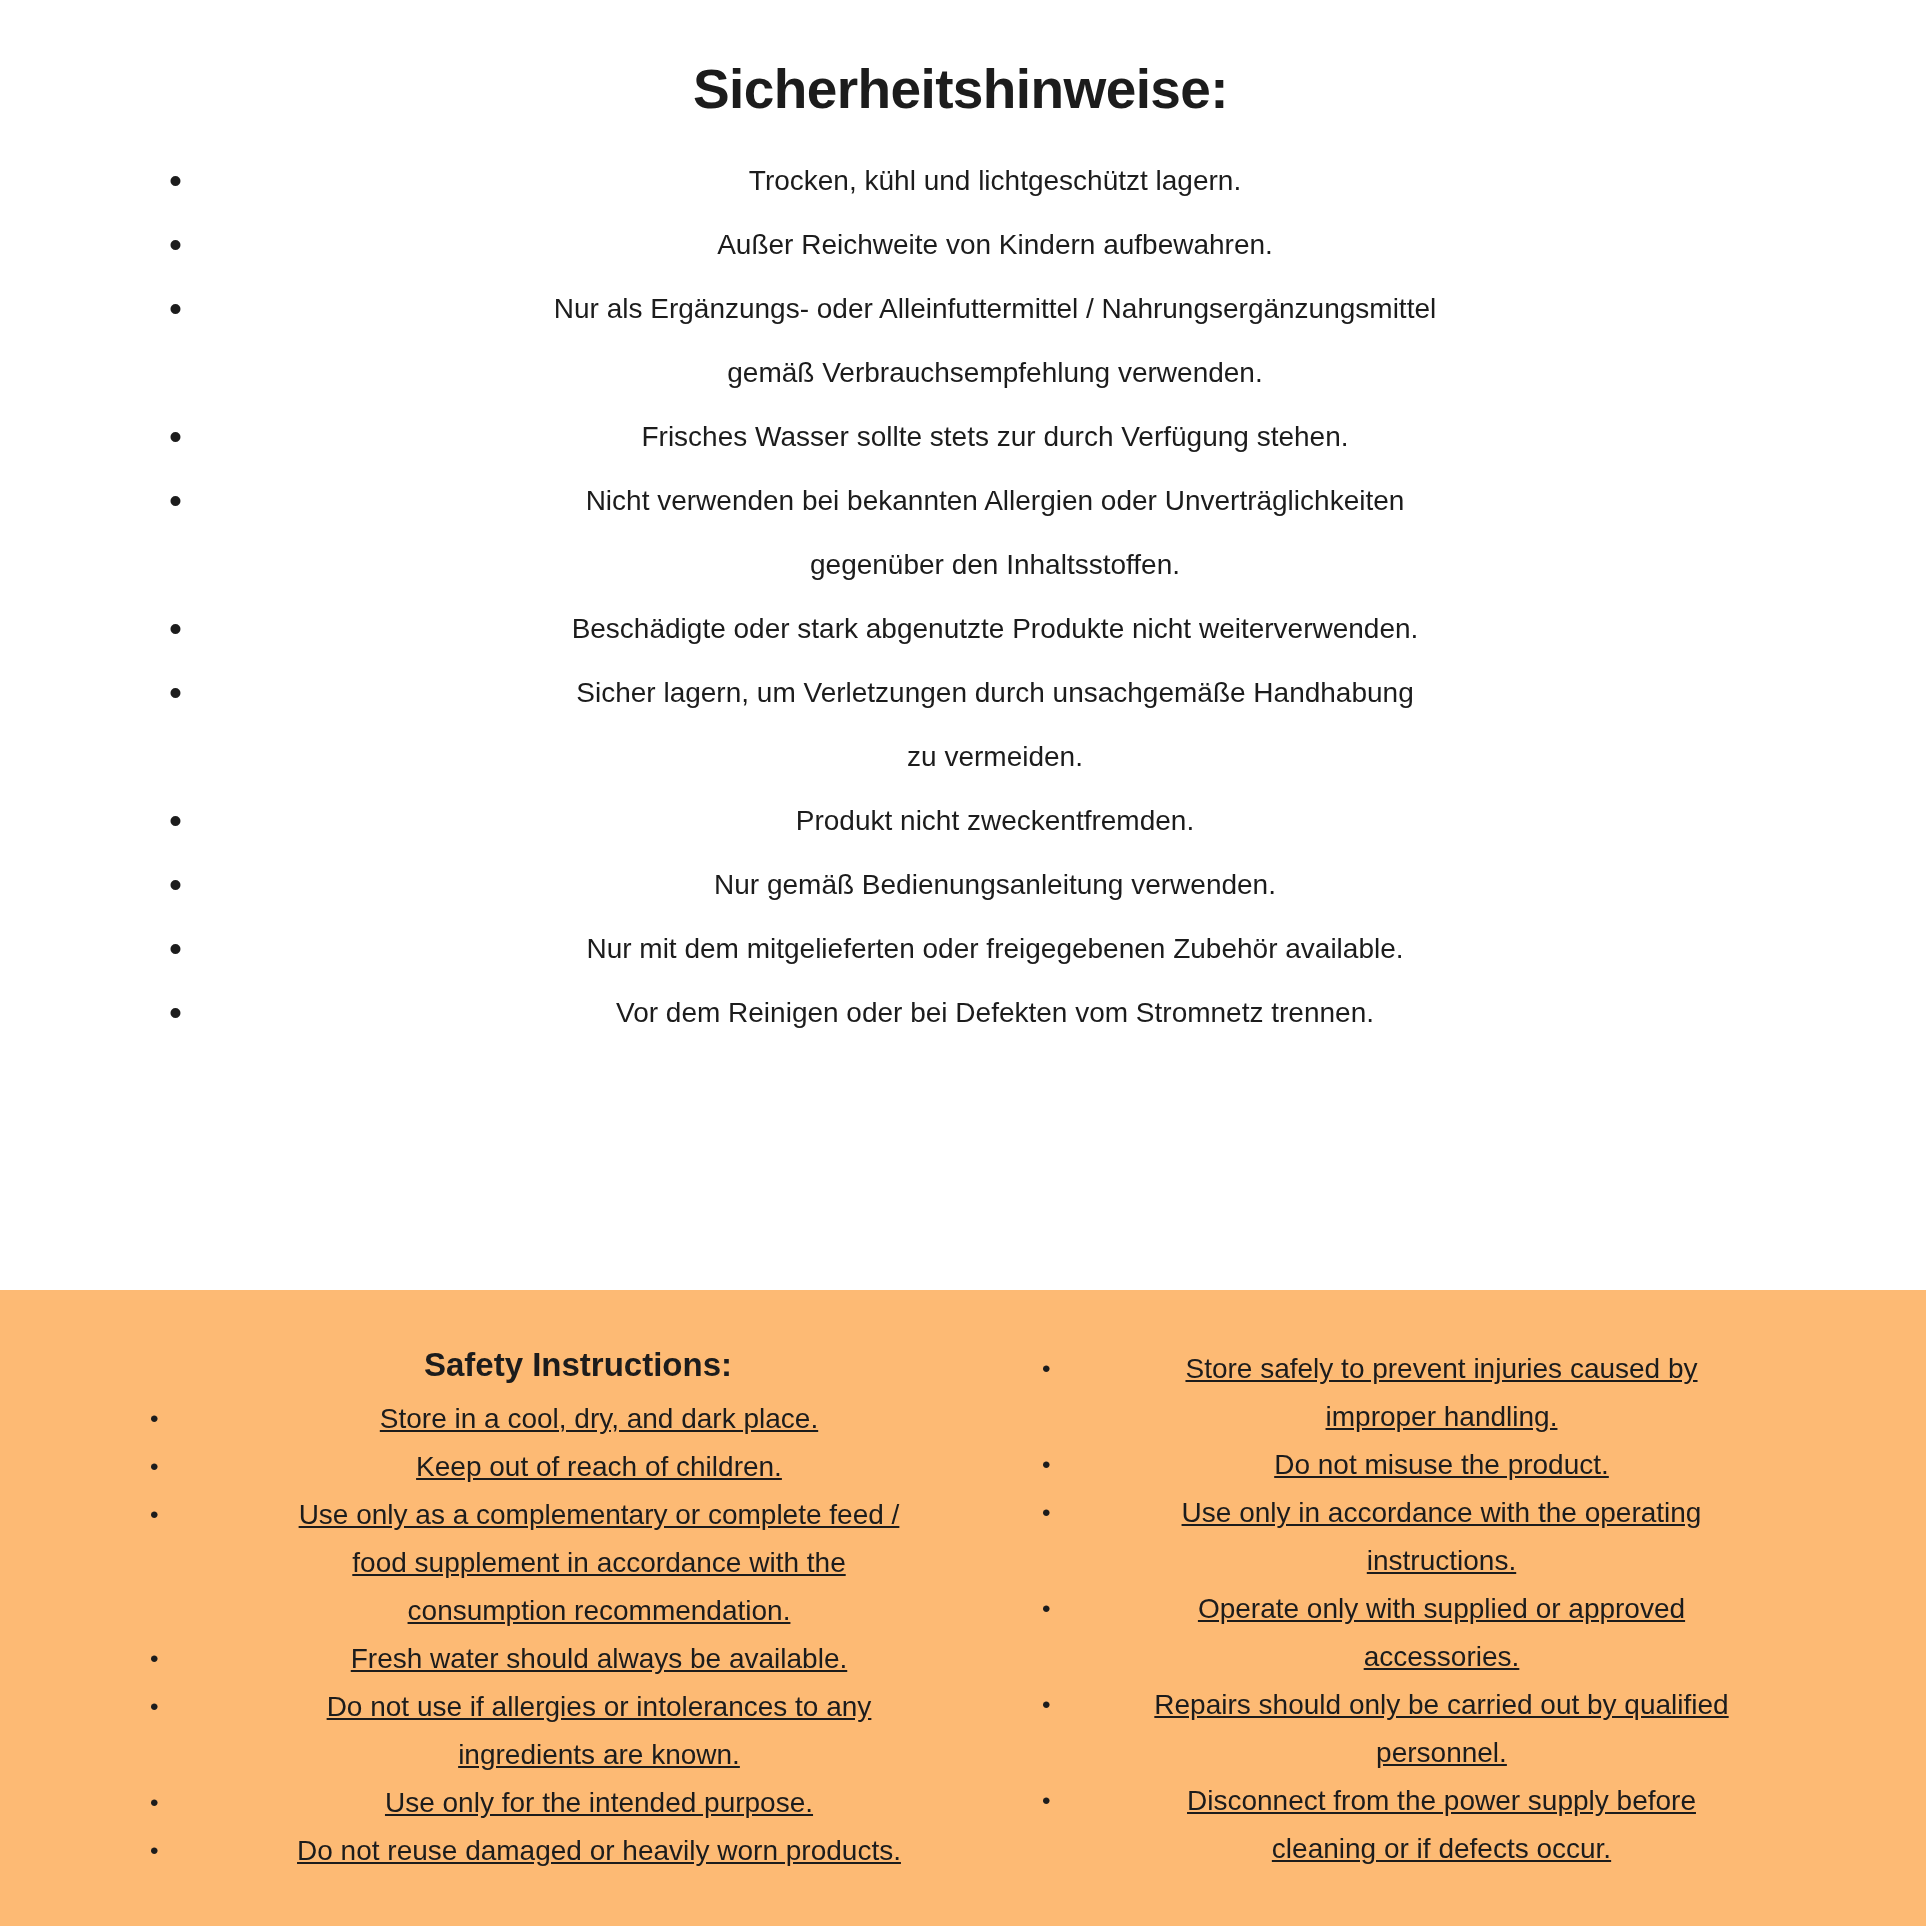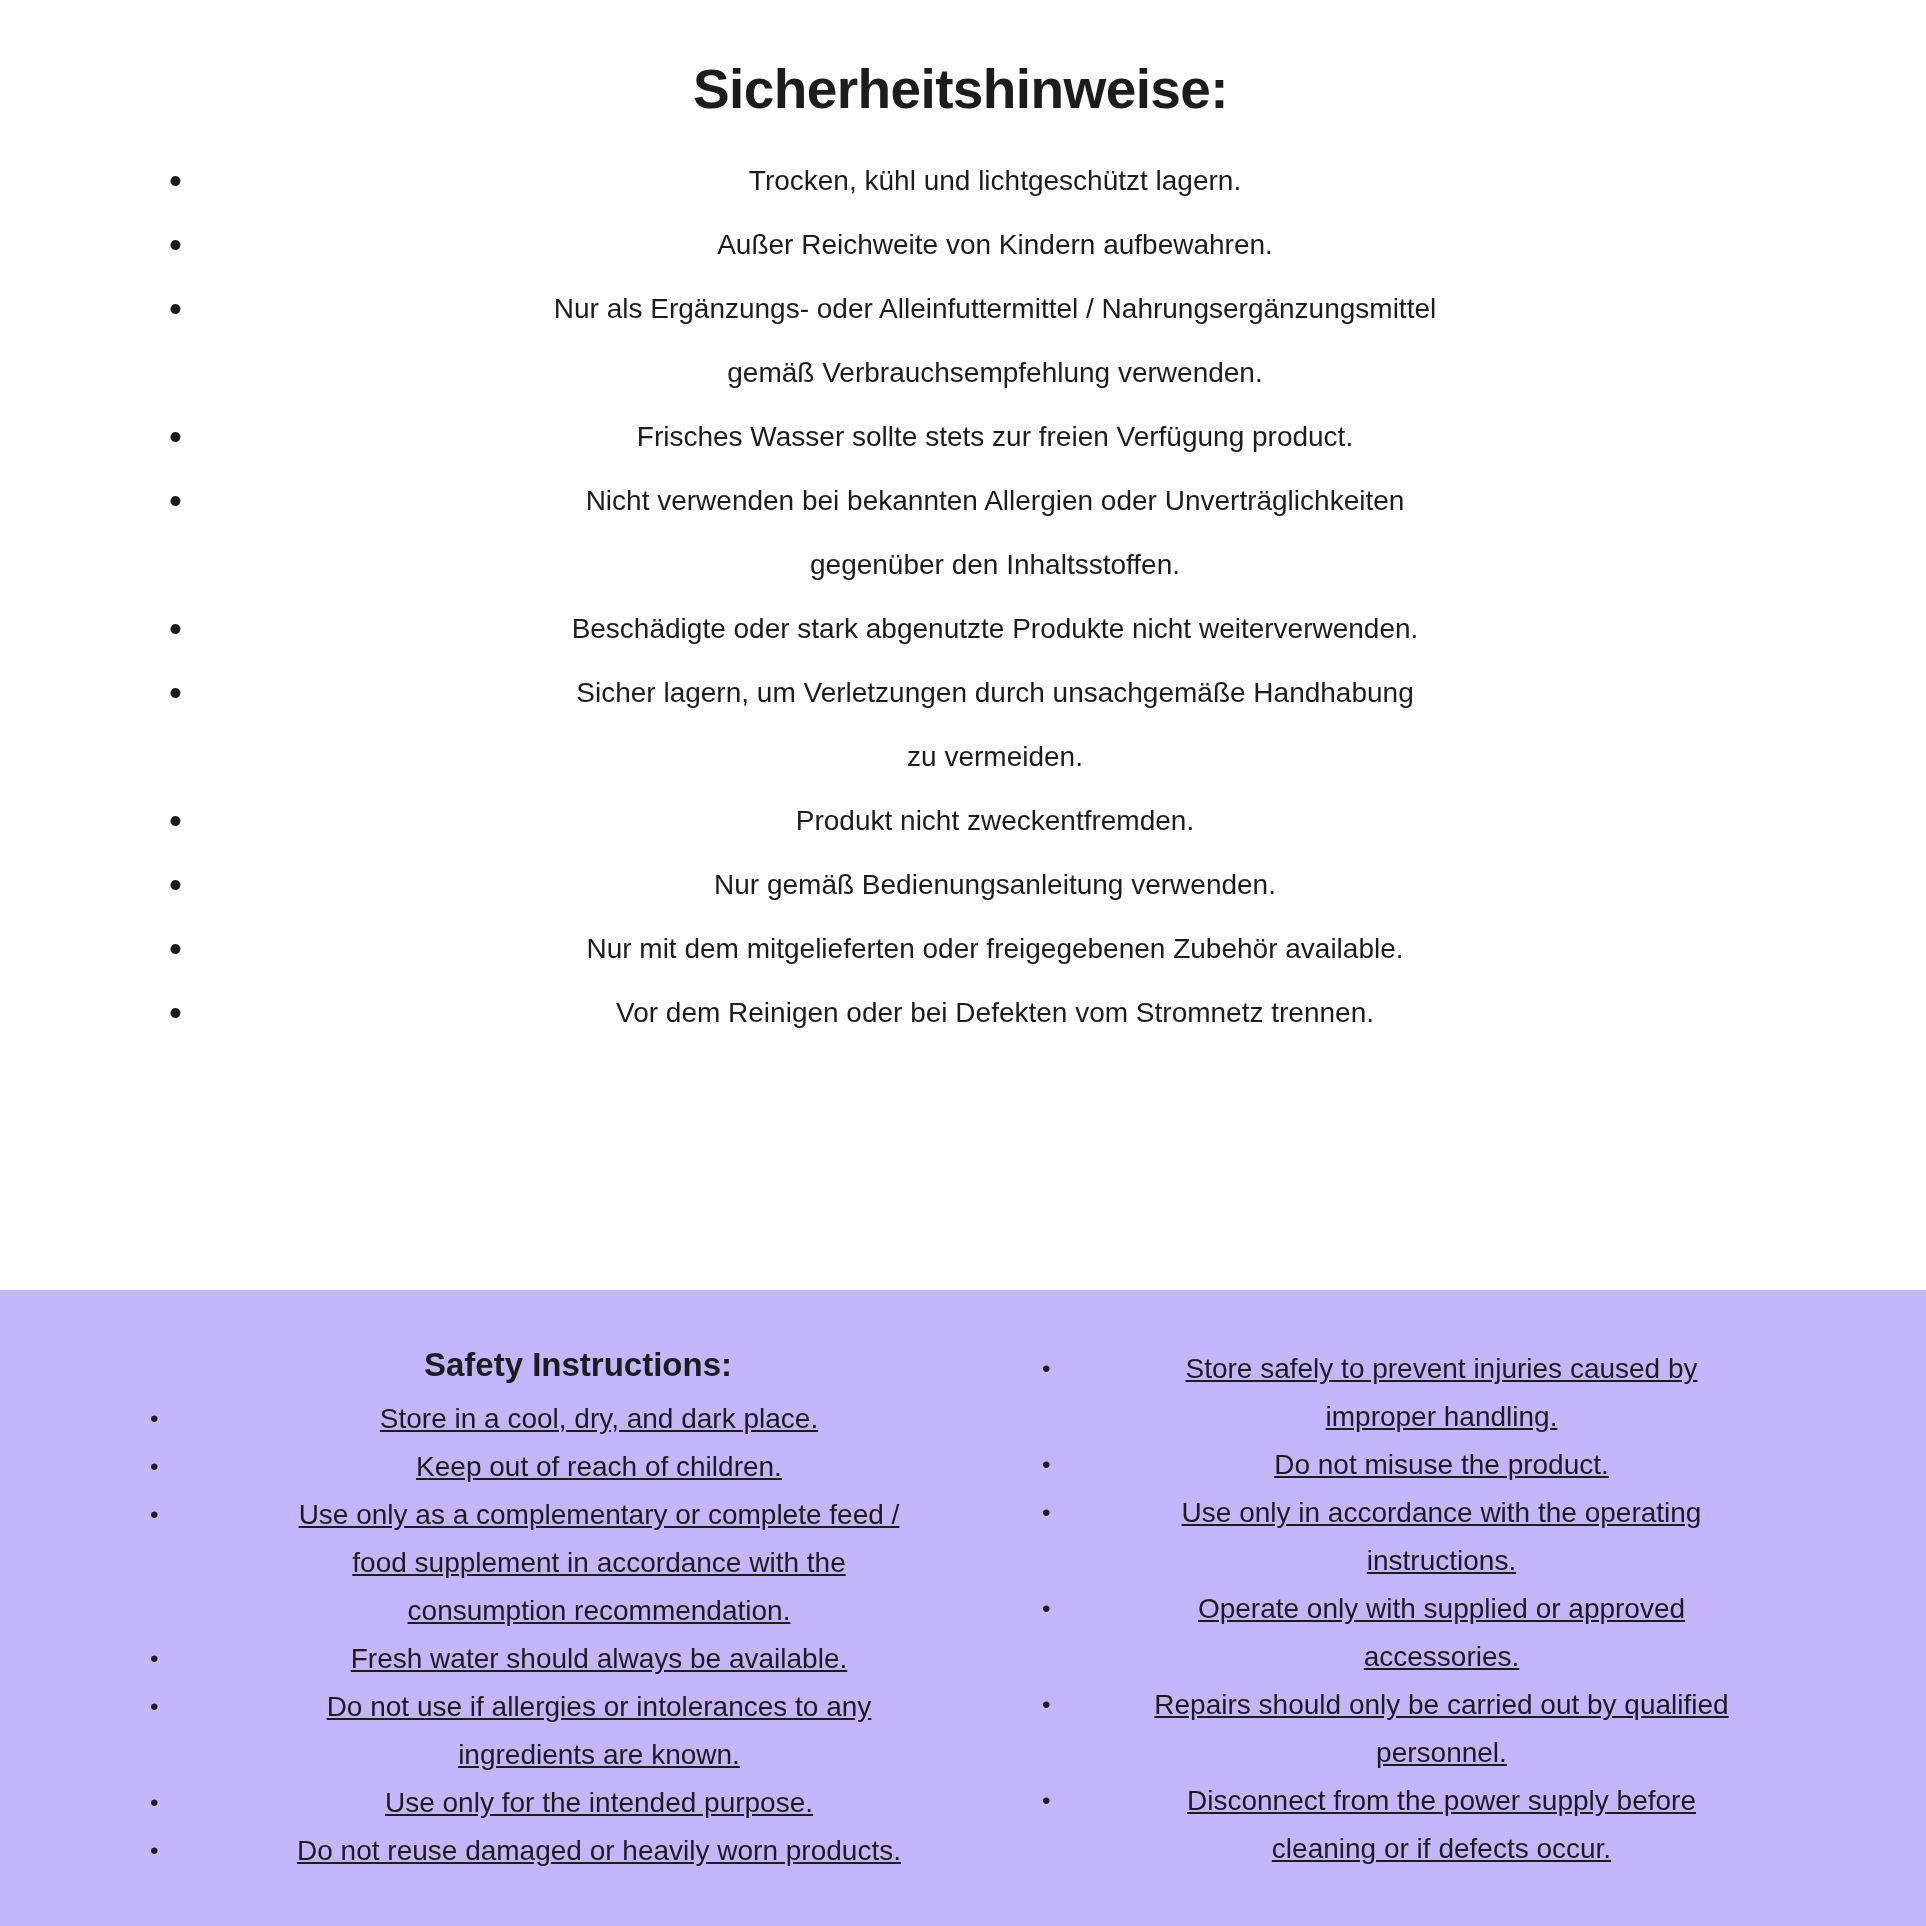--- a/index.html
+++ b/index.html
@@ -52,21 +52,21 @@
     position: absolute;
     left: 33px;
     top: 0;
     font-size: 37px;
   }
 
   
   .en-section {
     box-sizing: border-box;
     height: 636px;
-    background: #c4b5fd;
+    background: #fdba74;
     padding: 55px 109px 0 132px;
     display: flex;
   }
   .en-col {
     box-sizing: border-box;
   }
   .en-col-left {
     width: 892px;
     flex: 0 0 auto;
   }
@@ -106,21 +106,21 @@
 
 <div class="page">
 
   <section class="de-section">
     <h1 class="de-title">Sicherheitshinweise:</h1>
     <ul class="de-list">
       <li>Trocken, kühl und lichtgeschützt lagern.</li>
       <li>Außer Reichweite von Kindern aufbewahren.</li>
       <li>Nur als Ergänzungs- oder Alleinfuttermittel / Nahrungsergänzungsmittel
 gemäß Verbrauchsempfehlung verwenden.</li>
-      <li>Frisches Wasser sollte stets zur freien Verfügung product.</li>
+      <li>Frisches Wasser sollte stets zur durch Verfügung stehen.</li>
       <li>Nicht verwenden bei bekannten Allergien oder Unverträglichkeiten
 gegenüber den Inhaltsstoffen.</li>
       <li>Beschädigte oder stark abgenutzte Produkte nicht weiterverwenden.</li>
       <li>Sicher lagern, um Verletzungen durch unsachgemäße Handhabung
 zu vermeiden.</li>
       <li>Produkt nicht zweckentfremden.</li>
       <li>Nur gemäß Bedienungsanleitung verwenden.</li>
       <li>Nur mit dem mitgelieferten oder freigegebenen Zubehör available.</li>
       <li>Vor dem Reinigen oder bei Defekten vom Stromnetz trennen.</li>
     </ul>

